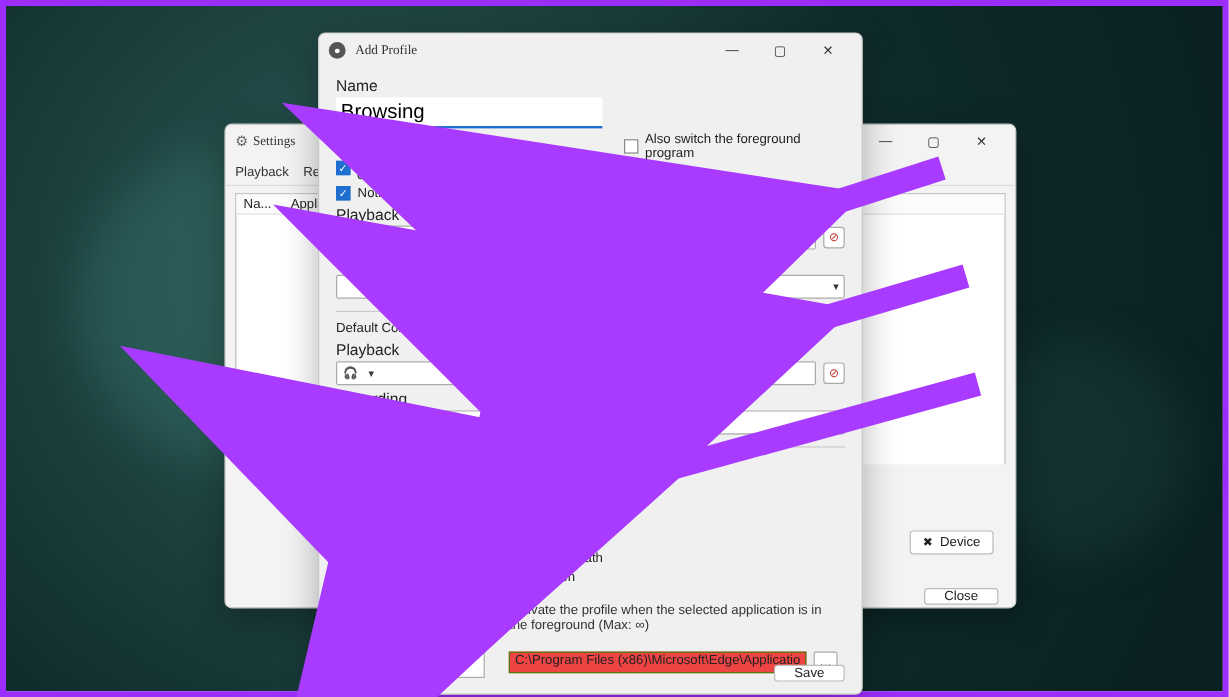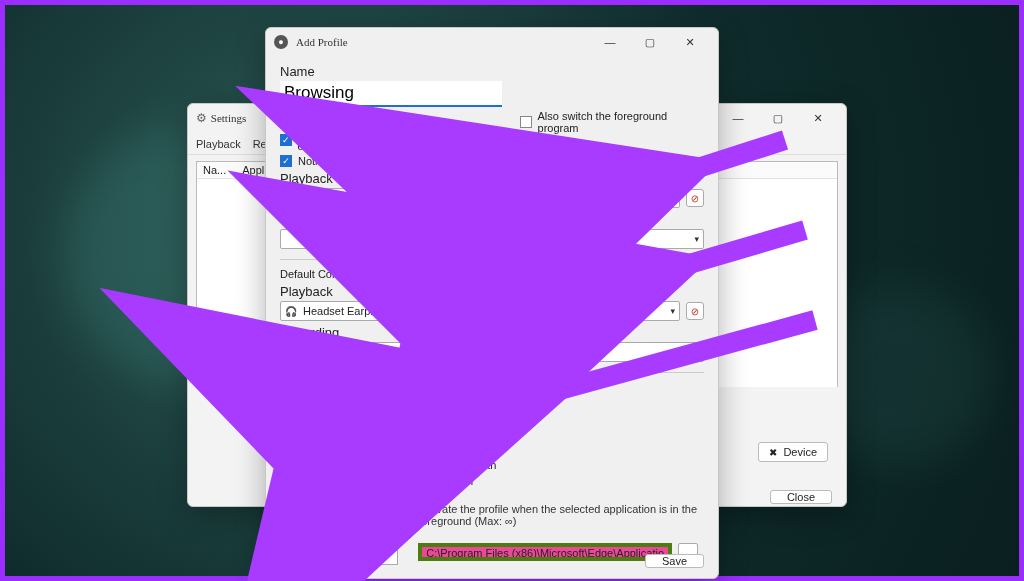--- a/index.html
+++ b/index.html
@@ -53,21 +53,21 @@
   .trig-avail-row { display:flex; align-items:center; gap:8px; margin-top:2px; }
   .trig-avail-row .dropdown { flex:0 0 120px; }
   .active-area { display:flex; gap:14px; margin-top:4px; }
   .active-list { width:190px; height:108px; background:#fff; border:1px solid #aaa; }
   .active-list .sel { background:#1f6fd0; color:#fff; padding:1px 4px; font-size:11px; }
   .trig-desc { flex:1; }
   .trig-desc .desc-title { margin:2px 6px; }
   .trig-desc .desc-sub { margin:4px 6px 16px 6px; }
   .trig-desc .desc-body { margin:16px 6px; color:#333; }
   .path-row { display:flex; gap:6px; margin:16px 6px 0 6px; }
-  .path-input { flex:1; height:18px; background:#ec4899; border:4px solid #4d7c0f; padding:0 4px; font-size:11px; white-space:nowrap; overflow:hidden; }
+  .path-input { flex:1; height:18px; background:#ef4444; border:1px solid #4d7c0f; padding:0 4px; font-size:11px; white-space:nowrap; overflow:hidden; }
   .small-btn { width:20px; height:18px; border:1px solid #aaa; background:#fff; border-radius:2px; display:flex; align-items:center; justify-content:center; cursor:pointer; }
   .remove-row { margin-top:6px; display:flex; }
   .save-row { position:absolute; right:14px; bottom:10px; }
   svg.ann { position:absolute; pointer-events:none; }
 </style>
 </head>
 <body>
 
 <div class="frame">
   <div class="bgblob" style="left:60px;top:120px;width:260px;height:260px;background:#3b7a72;"></div>
@@ -173,21 +173,20 @@
         </div>
       </div>
 
       <hr class="sep">
 
       <div class="section-label">Default Communication Device</div>
       <div class="sub-label">Playback</div>
       <div class="dd-row">
         <div class="dropdown">
           <span class="dd-icon">🎧</span>
-          <span class="dd-text">Headset Earphone (SteelSeries Arctis 9 Chat)</span>
           <span class="dd-chev">▾</span>
         </div>
         <div class="circ-btn">⊘</div>
       </div>
       <div class="sub-label">Recording</div>
       <div class="dd-row">
         <div class="dropdown">
           <span class="dd-text"></span>
           <span class="dd-chev">▾</span>
         </div>

